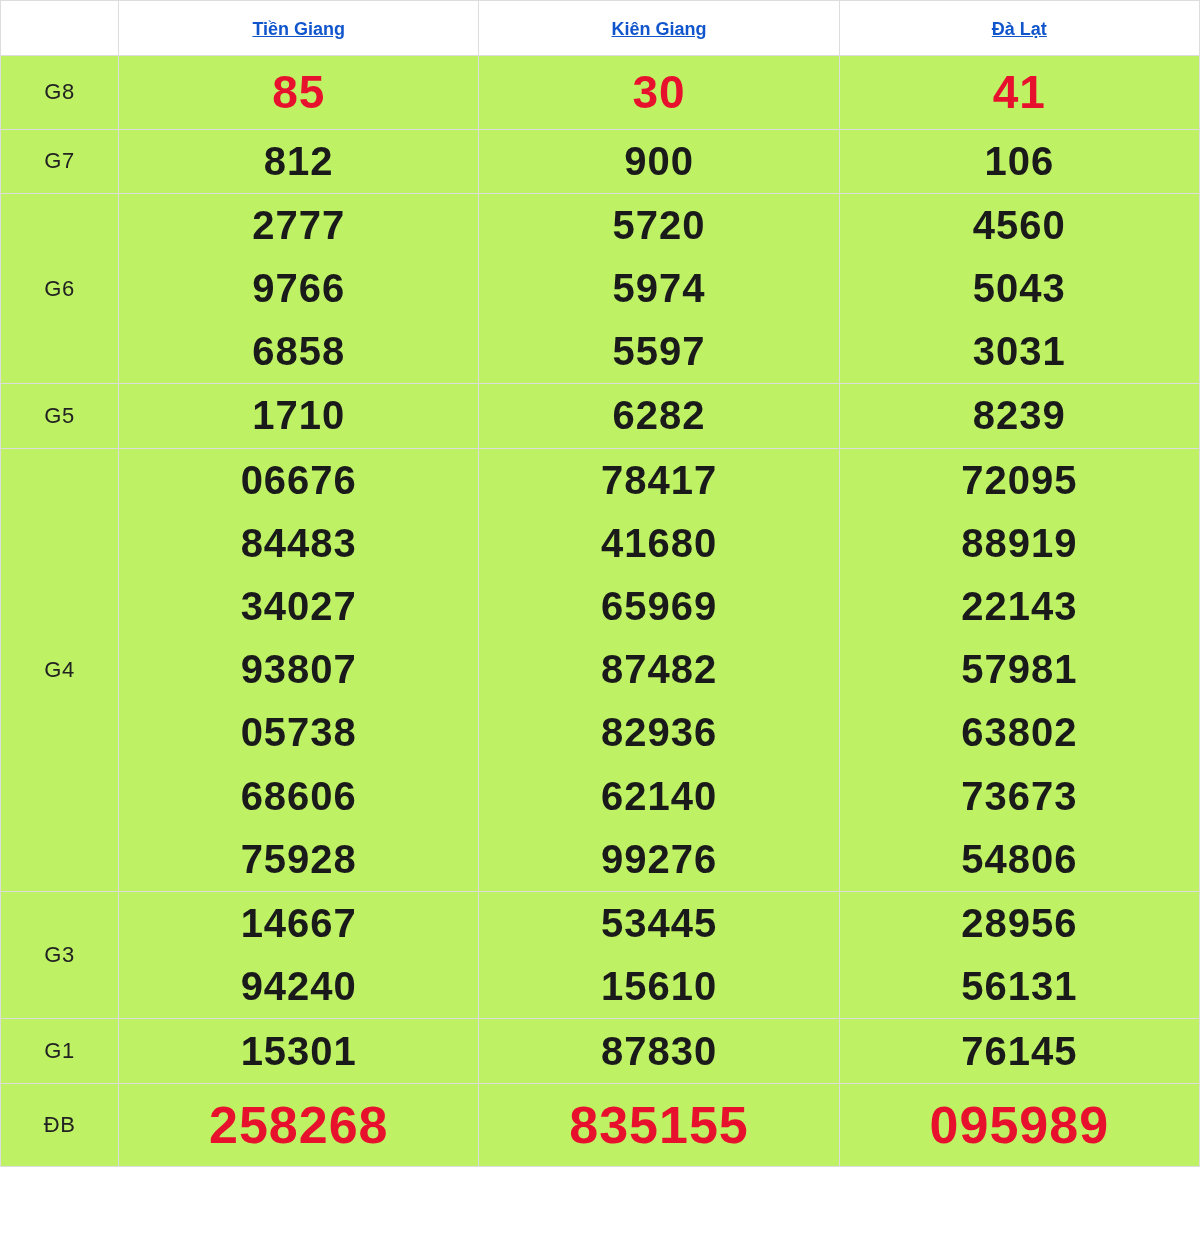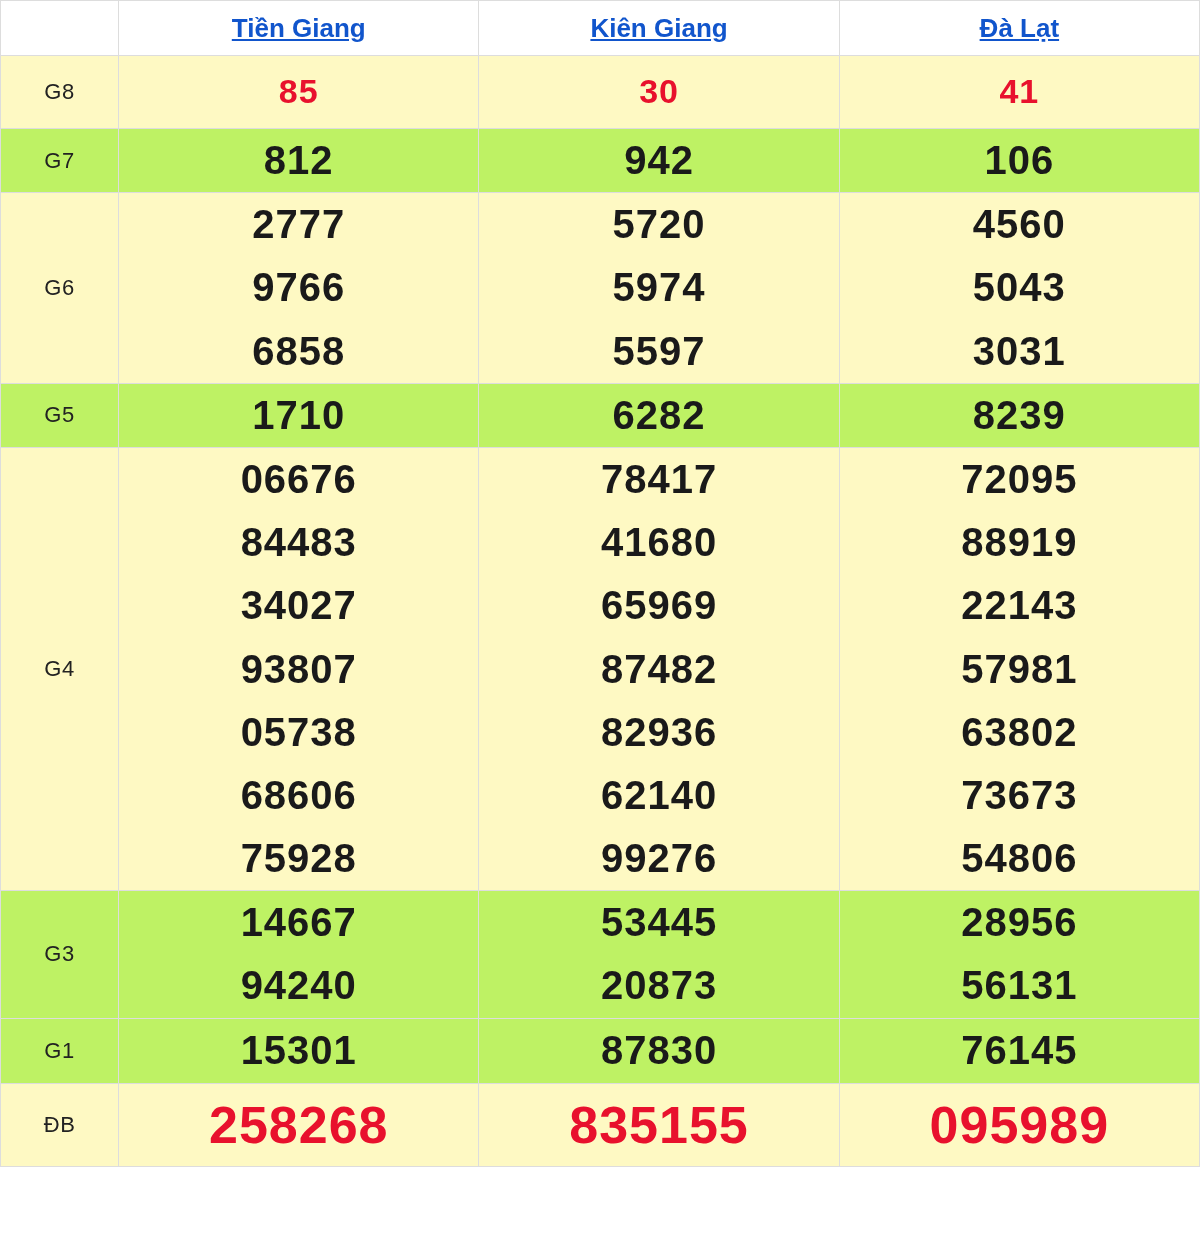--- a/index.html
+++ b/index.html
@@ -29,42 +29,42 @@
   thead th {
     height: 54px;
     background: #ffffff;
     font-size: 22px;
     font-weight: bold;
   }
   thead th a.prov-link {
     color: #1155cc;
     text-decoration: underline;
     font-weight: bold;
-    font-size: 26px;
+    font-size: 18px;
   }
   td.row-label {
     font-size: 22px;
     font-weight: normal;
     color: #222222;
     letter-spacing: 0.5px;
   }
   td.num {
     font-size: 40px;
     font-weight: bold;
     color: #1a1a1a;
     line-height: 1.58;
     letter-spacing: 1px;
   }
   tr.shaded td { background: #bef264; }
-  tr.plain td { background: #fef9c3; }
+  tr.plain td { background: #bef264; }
 
   td.num.red, td.num.red div {
     color: #e8112d;
   }
-  td.g8 .cellnum { font-size: 34px; }
+  td.g8 .cellnum { font-size: 46px; }
   td.db .cellnum { font-size: 52px; }
   .cellnum { display: block; }
   tr.r-g8 td { height: 72px; }
   tr.r-g7 td { height: 62px; }
   tr.r-g5 td { height: 62px; }
   tr.r-g2 td { height: 64px; }
   tr.r-g1 td { height: 64px; }
   tr.r-db td { height: 78px; }
   .spacer-bottom { height: 8px; background:#ffffff; }
 </style>
@@ -104,21 +104,21 @@
         <td class="num red g8">
           <span class="cellnum">41</span>
         </td>
       </tr>
       <tr class="shaded r-g7">
         <td class="row-label">G7</td>
         <td class="num">
           <span class="cellnum">812</span>
         </td>
         <td class="num">
-          <span class="cellnum">942</span>
+          <span class="cellnum">900</span>
         </td>
         <td class="num">
           <span class="cellnum">106</span>
         </td>
       </tr>
       <tr class="plain r-g6">
         <td class="row-label">G6</td>
         <td class="num">
           <span class="cellnum">2777</span>
           <span class="cellnum">9766</span>
@@ -178,21 +178,21 @@
         </td>
       </tr>
       <tr class="shaded r-g3">
         <td class="row-label">G3</td>
         <td class="num">
           <span class="cellnum">14667</span>
           <span class="cellnum">94240</span>
         </td>
         <td class="num">
           <span class="cellnum">53445</span>
-          <span class="cellnum">20873</span>
+          <span class="cellnum">15610</span>
         </td>
         <td class="num">
           <span class="cellnum">28956</span>
           <span class="cellnum">56131</span>
         </td>
       </tr>
       <tr class="shaded r-g1">
         <td class="row-label">G1</td>
         <td class="num">
           <span class="cellnum">15301</span>

